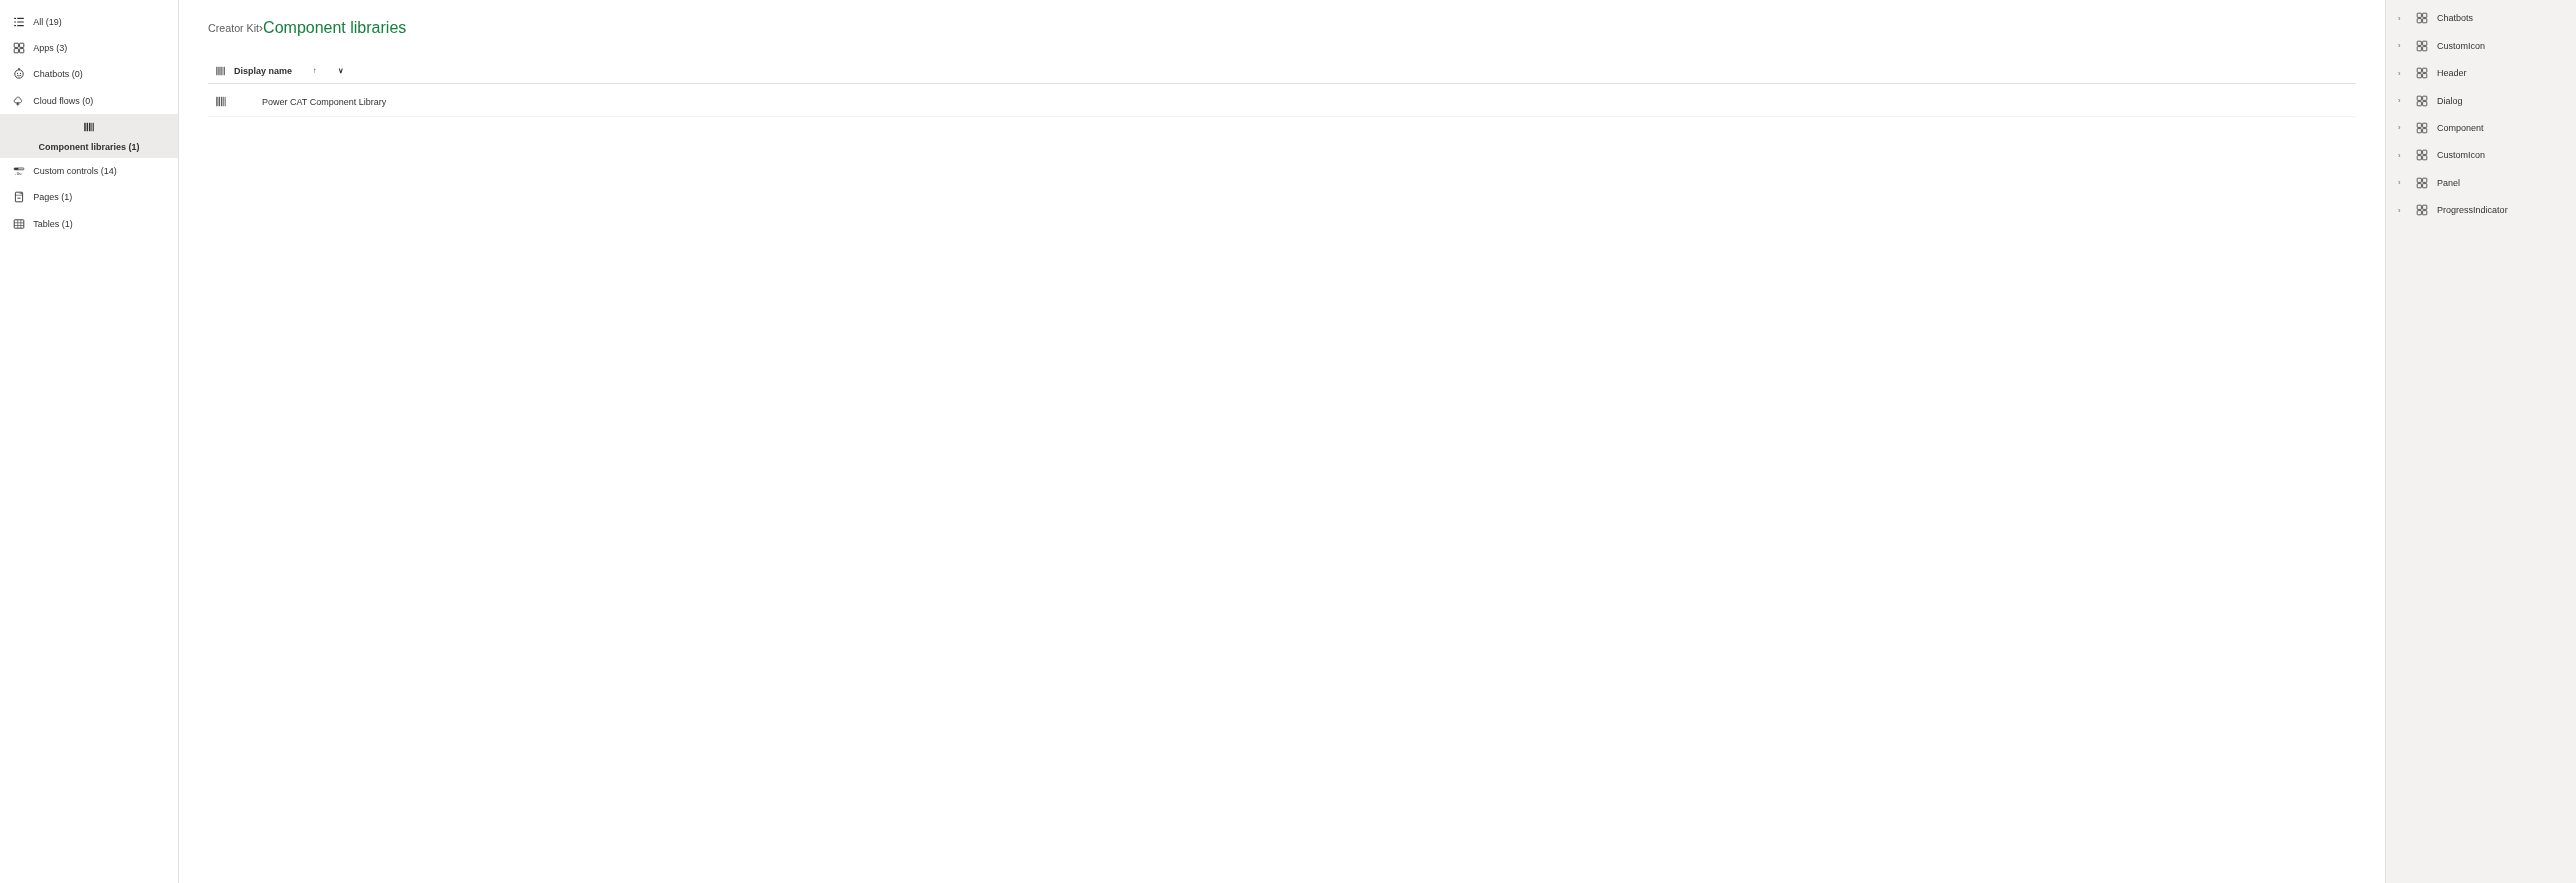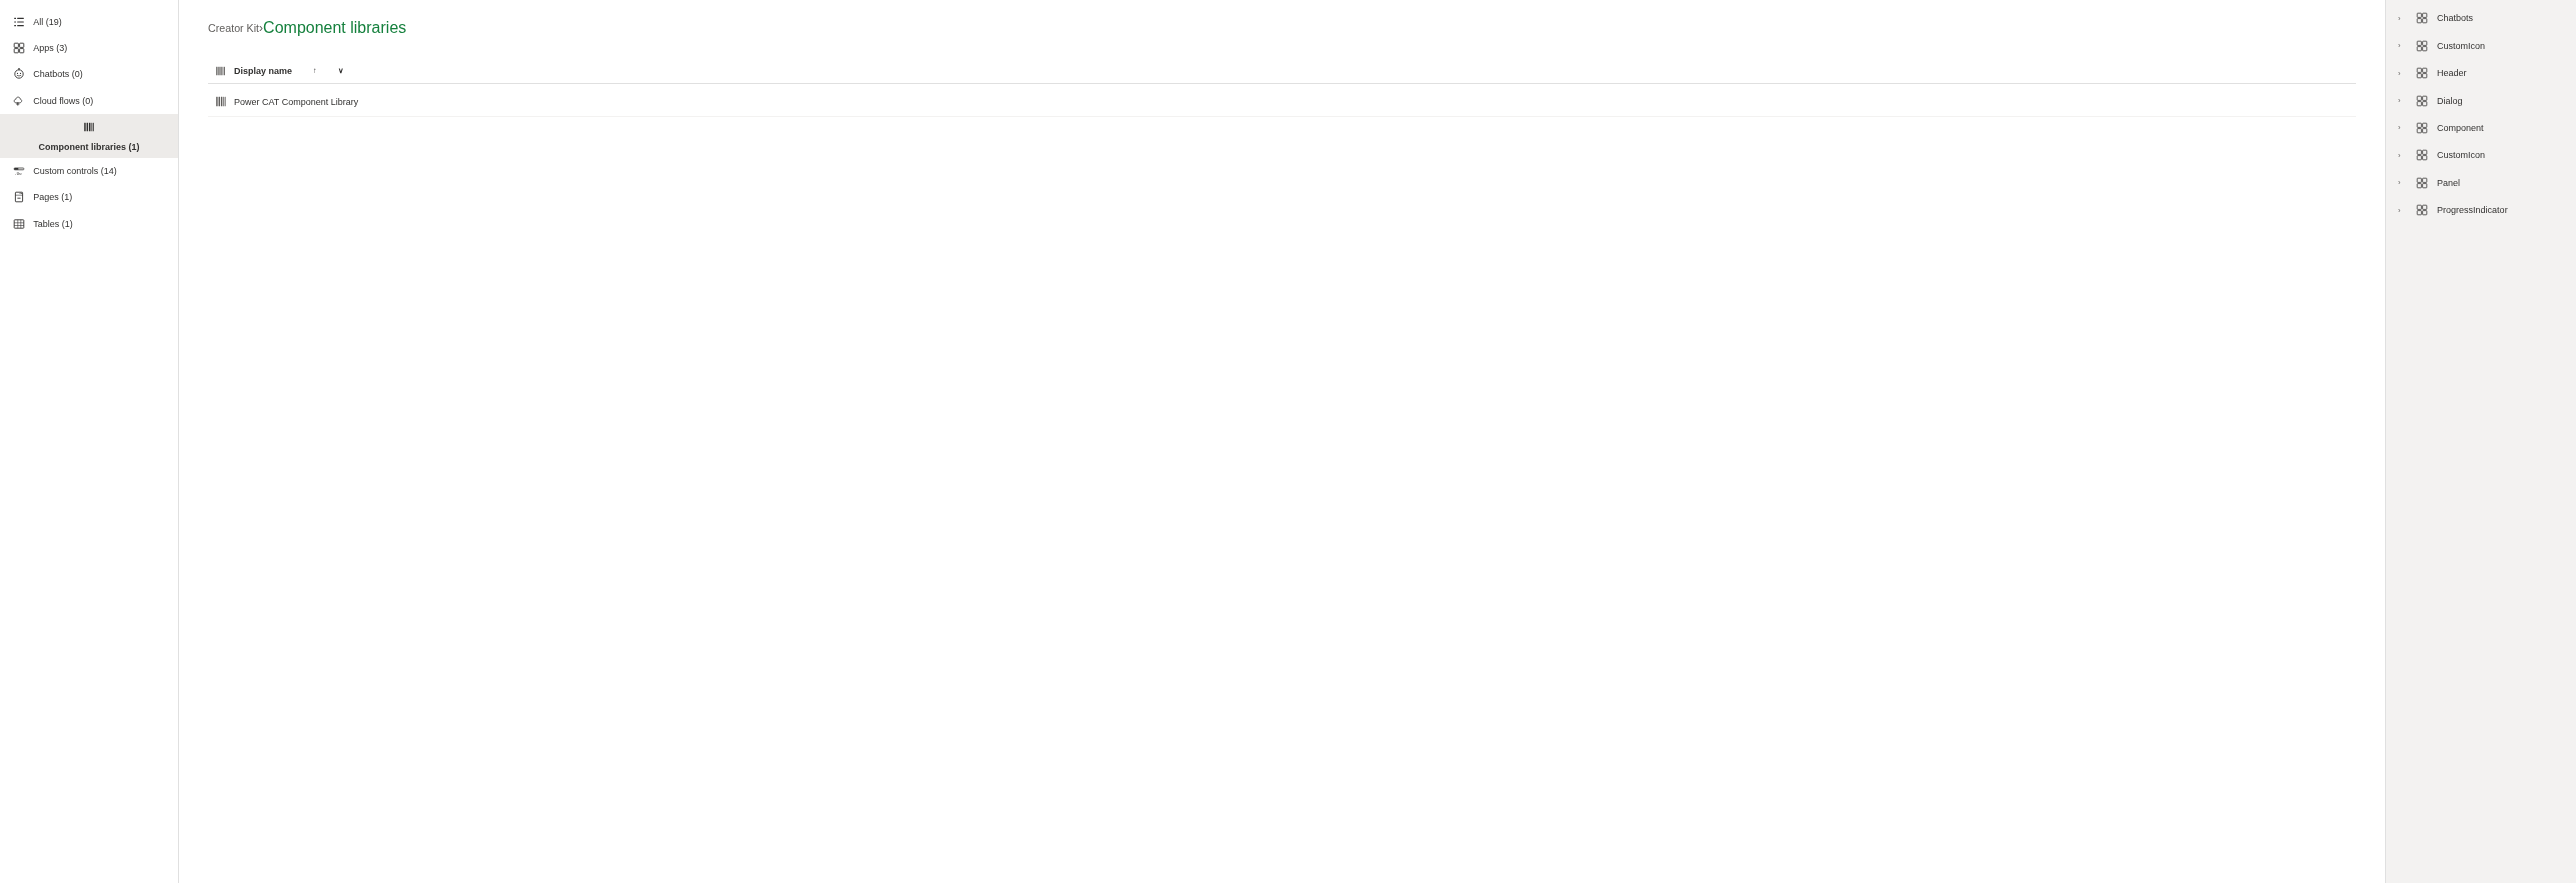--- a/index.html
+++ b/index.html
@@ -145,20 +145,21 @@
       width: 26px;
       display: flex;
       align-items: center;
       justify-content: center;
     }
 
     .table-row .row-name {
       flex: 1;
       font-size: 9px;
       color: #323130;
+      margin-left: 28px;
     }
 
     
     .right-panel {
       width: 191px;
       min-width: 191px;
       background: #f3f2f1;
       border-left: 0.6px solid #e0e0e0;
       padding: 4.8px 0;
       display: flex;

